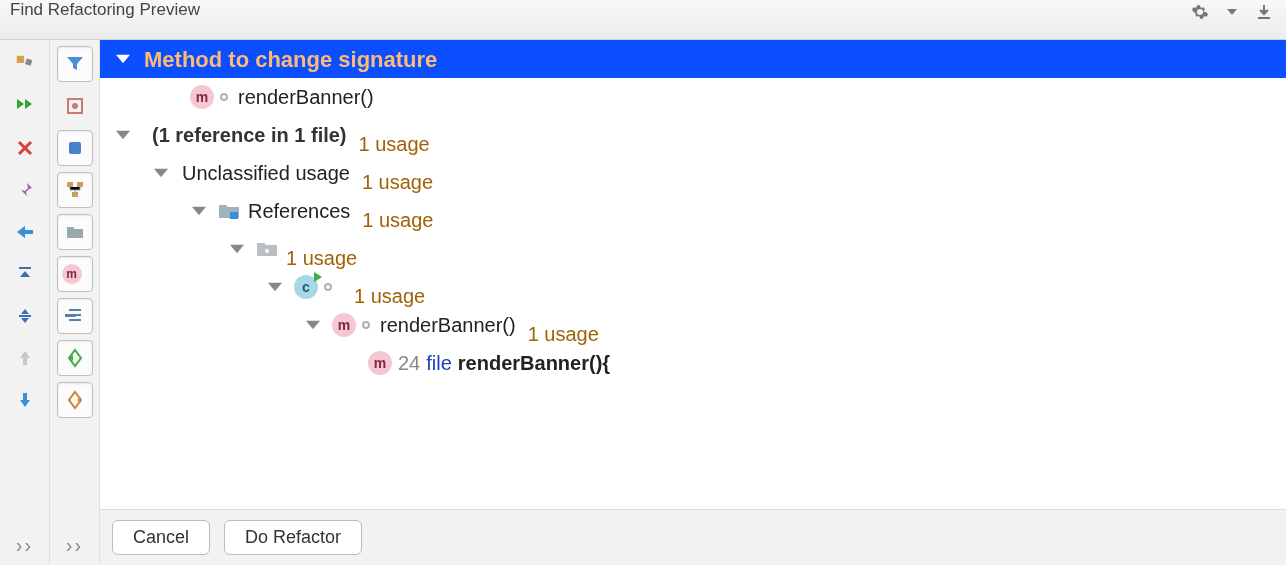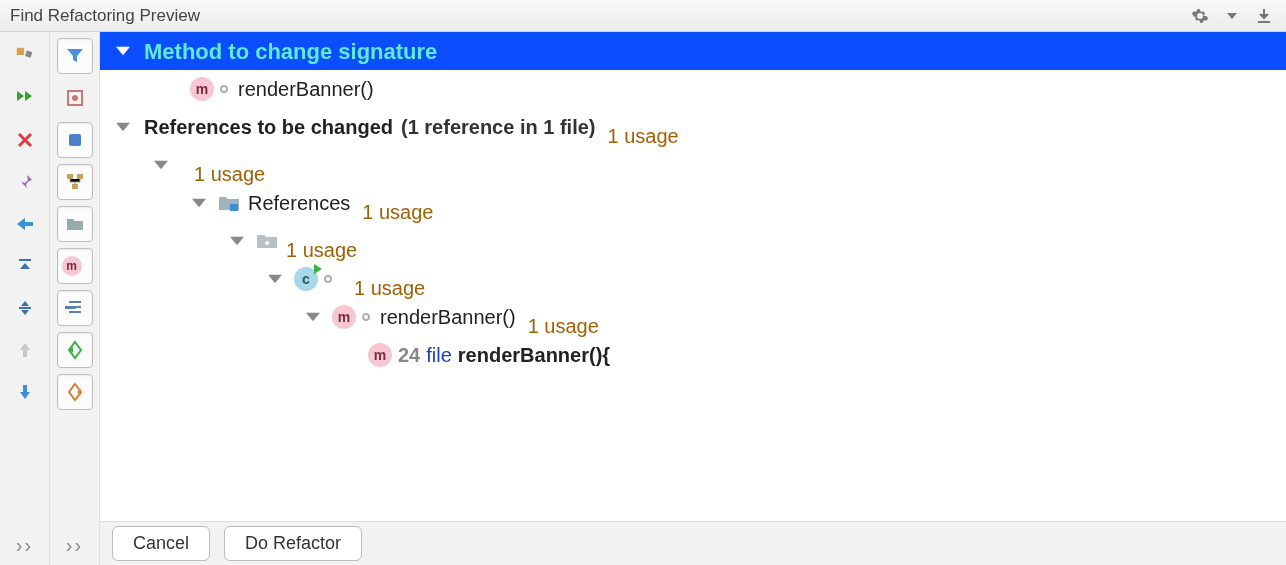--- a/index.html
+++ b/index.html
@@ -9,25 +9,24 @@
     background: #f2f2f2;
     width: 1286px;
     height: 565px;
     overflow: hidden;
     display: flex;
     flex-direction: column;
   }
 
   
   .title-bar {
-    height: 32px;
+    height: 40px;
     background: linear-gradient(#f8f8f8,#ececec);
     border-bottom: 1px solid #d0d0d0;
     display: flex;
-    align-items: center;
     padding: 0 10px;
     font-size: 17px;
     color: #444;
   }
   .title-bar .title { flex: 1; }
   .title-bar .iconbtn {
     width: 24px; height:24px; margin-left:8px;
     display:flex;align-items:center;justify-content:center;
     color:#666;
   }
@@ -84,21 +83,21 @@
   }
 
   .row {
     display:flex;
     align-items:center;
     height:38px;
     white-space:nowrap;
   }
   .row.header {
     background:#0a4eff;
-    color:#5eead4;
+    color:#fdba74;
     font-weight:700;
     font-size:22px;
   }
   .row .indent { display:inline-block; height:1px; }
 
   .tri {
     width:18px;height:18px;
     display:inline-flex;align-items:center;justify-content:center;
     margin-right:4px;
     flex-shrink:0;
@@ -133,29 +132,29 @@
 
   .folder-icon {
     width:22px;height:18px;margin-right:8px;flex-shrink:0;
     position:relative;
   }
   .folder-icon svg{display:block;}
 
   .usage { color:#a16207; font-weight:400; margin-left:12px;margin-top:17px; }
   .bold { font-weight:700; }
   .kw { color:#1a3fbf; }
-  .ln { color:#888; margin-right:6px;font-weight:bold;}
+  .ln { color:#888; margin-right:6px;}
 
   .count-suffix { color:#333; font-weight:700; margin-left:8px;}
 
   
   .footer {
     border-top:1px solid #ddd;
     background:#f2f2f2;
-    padding:4px 12px;
+    padding:10px 12px;
     display:flex;
     gap:14px;
     align-items:center;
   }
   .btn {
     background:#fff;
     border:1px solid #bcbcbc;
     border-radius:6px;
     padding:6px 20px;
     font-size:18px;
@@ -323,33 +322,33 @@
       </div>
 
       <div class="row">
         <span class="indent" style="width:14px"></span>
         <span class="tri">
           <svg width="14" height="14" viewBox="0 0 10 10">
               <path fill="#888" d="M0 2h10L5 8z"></path>
             </svg>
         </span>
         <span style="width:8px"></span>
-        <span class="bold">References to be changed</span>
         <span class="count-suffix">(1 reference in 1 file)</span>
         <span class="usage">1 usage</span>
       </div>
 
       <div class="row">
         <span class="indent" style="width:52px"></span>
         <span class="tri">
           <svg width="14" height="14" viewBox="0 0 10 10">
               <path fill="#888" d="M0 2h10L5 8z"></path>
             </svg>
         </span>
         <span style="width:8px"></span>
+        <span>Unclassified usage</span>
         <span class="usage">1 usage</span>
       </div>
 
       <div class="row">
         <span class="indent" style="width:90px"></span>
         <span class="tri">
           <svg width="14" height="14" viewBox="0 0 10 10">
               <path fill="#888" d="M0 2h10L5 8z"></path>
             </svg>
         </span>

